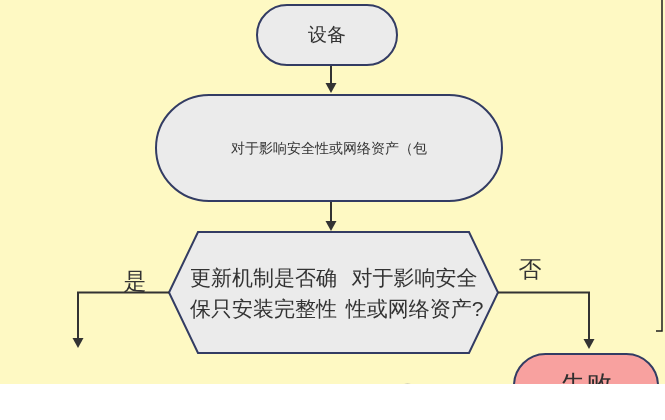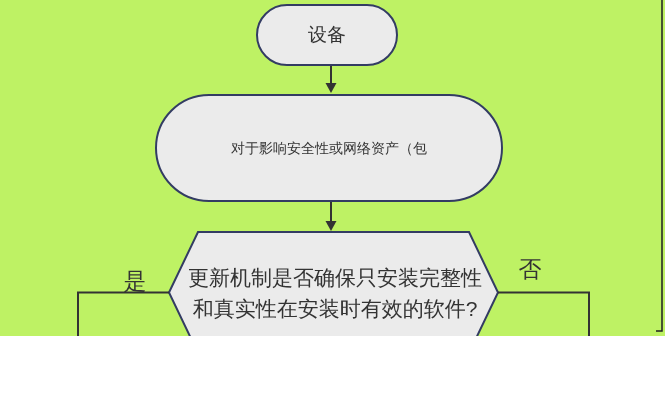--- a/index.html
+++ b/index.html
@@ -1,20 +1,20 @@
 <!DOCTYPE html>
 <html><head>
 <meta charset="utf-8">
 <style>
   html, body { margin: 0; padding: 0; background: #ffffff; }
   .stage {
     position: relative;
     width: 665px;
-    height: 336px;
-    background: #bef264;
+    height: 384px;
+    background: #fef9c3;
     overflow: hidden;
     font-family: "Liberation Sans", sans-serif;
     color: #333333;
   }
   .layer {
     position: absolute;
     left: 0; top: 0;
     width: 665px; height: 420px;
   }
   .node {
@@ -42,21 +42,21 @@
     width: 348px; height: 108px;
     border-radius: 54px;
     font-size: 14px;
     line-height: 31px;
   }
   #decision-text {
     position: absolute;
     left: 184px; top: 232px;
     width: 302px; height: 121px;
     display: flex;
-    flex-direction: column;
+    flex-direction: row;
     align-items: center;
     justify-content: center;
     text-align: center;
     font-size: 21px;
     line-height: 31px;
     z-index: 2;
   }
   .edge-label {
     position: absolute;
     width: 50px;
@@ -127,21 +127,21 @@
   <div class="node" id="node-start">
     <span>设备</span>
   </div>
 
   <div class="node" id="node-process">
     <span>对于影响安全性或网络资产（包</span>
   </div>
 
   <div id="decision-text">
     <span>更新机制是否确保只安装完整性</span>
-    <span>和真实性在安装时有效的软件?</span>
+    <span>对于影响安全性或网络资产?</span>
   </div>
 
   <div class="edge-label" id="label-yes">是</div>
   <div class="edge-label" id="label-no">否</div>
 
 
   <div class="node" id="node-fail">
     <span>失败</span>
   </div>
 

